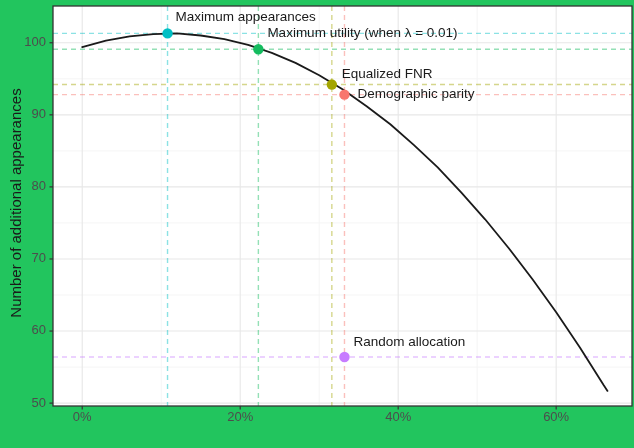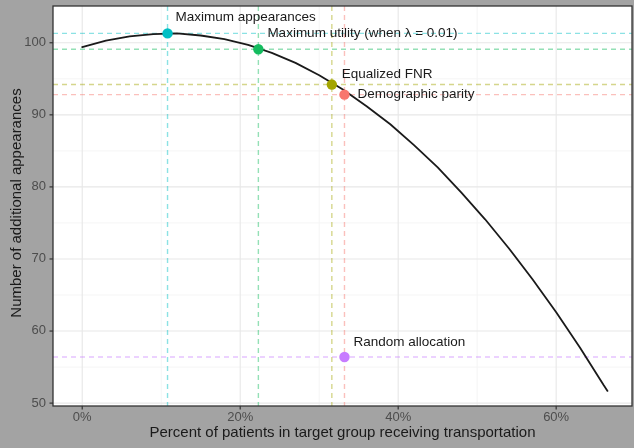--- a/index.html
+++ b/index.html
@@ -1,19 +1,19 @@
 <!DOCTYPE html>
 <html><head>
 <meta charset="utf-8">
 <style>
   html,body{margin:0;padding:0;background:#fff;}
   .figure{
     position:relative;
     width:634px;height:448px;
-    background:#a3a3a3;
+    background:#22c55e;
     font-family:"Liberation Sans", sans-serif;
     overflow:hidden;
   }
   .axis-title{
     position:absolute;
     color:#1a1a1a;
     font-size:15px;
     white-space:nowrap;
   }
   .x-title{
@@ -87,15 +87,14 @@
       <text x="46" y="331.0450450450451" font-size="13px" fill="#4d4d4d" text-anchor="end" dominant-baseline="middle">60</text>
       <line x1="49.5" x2="53" y1="258.97297297297297" y2="258.97297297297297" stroke="#333" stroke-width="1.2"></line>
       <text x="46" y="258.97297297297297" font-size="13px" fill="#4d4d4d" text-anchor="end" dominant-baseline="middle">70</text>
       <line x1="49.5" x2="53" y1="186.90090090090087" y2="186.90090090090087" stroke="#333" stroke-width="1.2"></line>
       <text x="46" y="186.90090090090087" font-size="13px" fill="#4d4d4d" text-anchor="end" dominant-baseline="middle">80</text>
       <line x1="49.5" x2="53" y1="114.82882882882876" y2="114.82882882882876" stroke="#333" stroke-width="1.2"></line>
       <text x="46" y="114.82882882882876" font-size="13px" fill="#4d4d4d" text-anchor="end" dominant-baseline="middle">90</text>
       <line x1="49.5" x2="53" y1="42.756756756756715" y2="42.756756756756715" stroke="#333" stroke-width="1.2"></line>
       <text x="46" y="42.756756756756715" font-size="13px" fill="#4d4d4d" text-anchor="end" dominant-baseline="middle">100</text>
     </svg>
-  <div class="axis-title x-title">Percent of patients in target group receiving transportation</div>
   <div class="axis-title y-title">Number of additional appearances</div>
 </div>
 
 </body></html>

